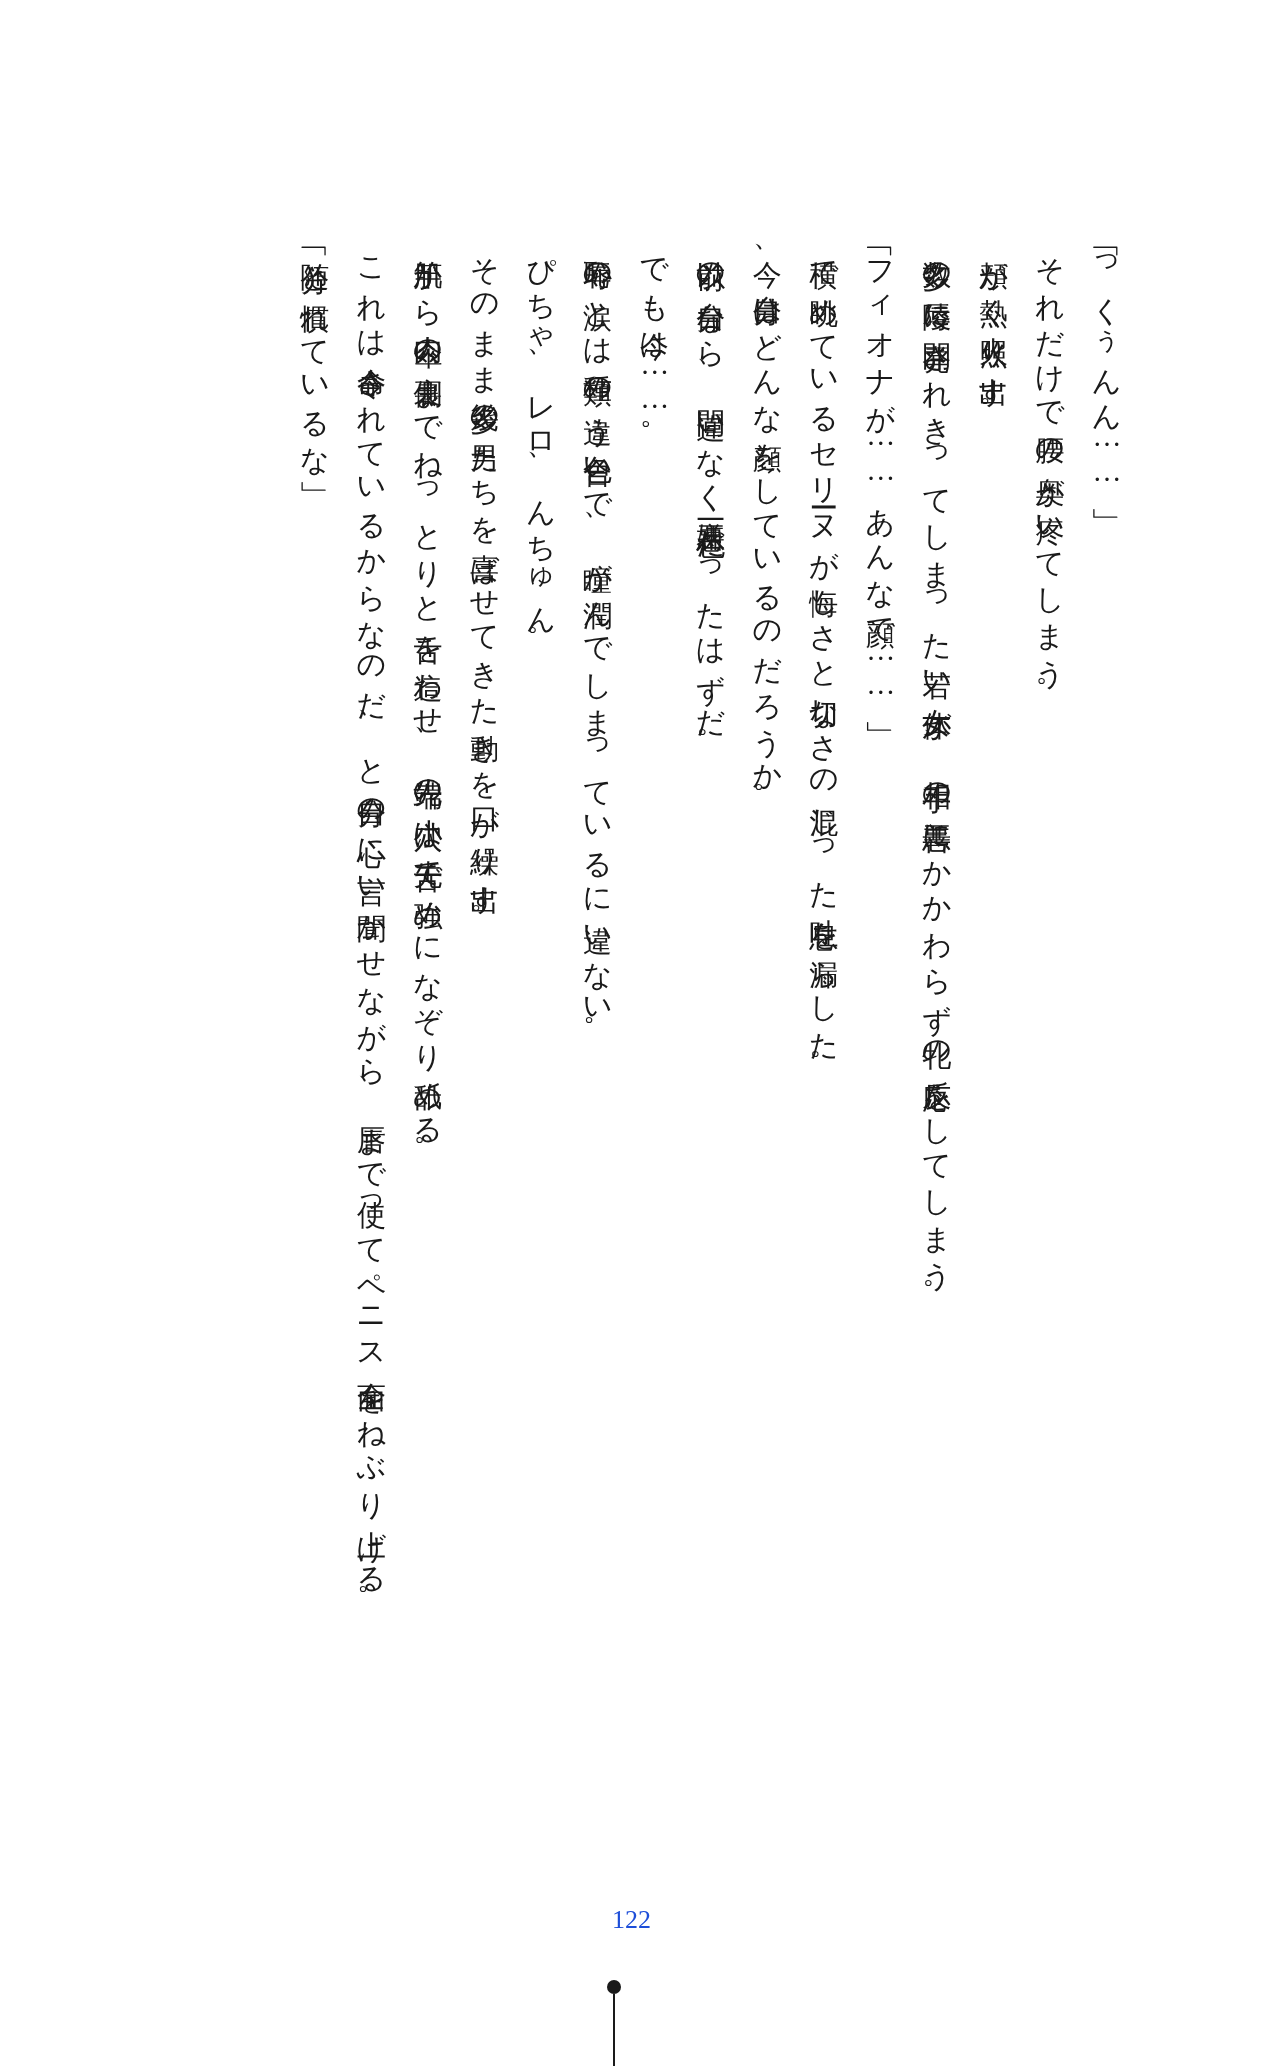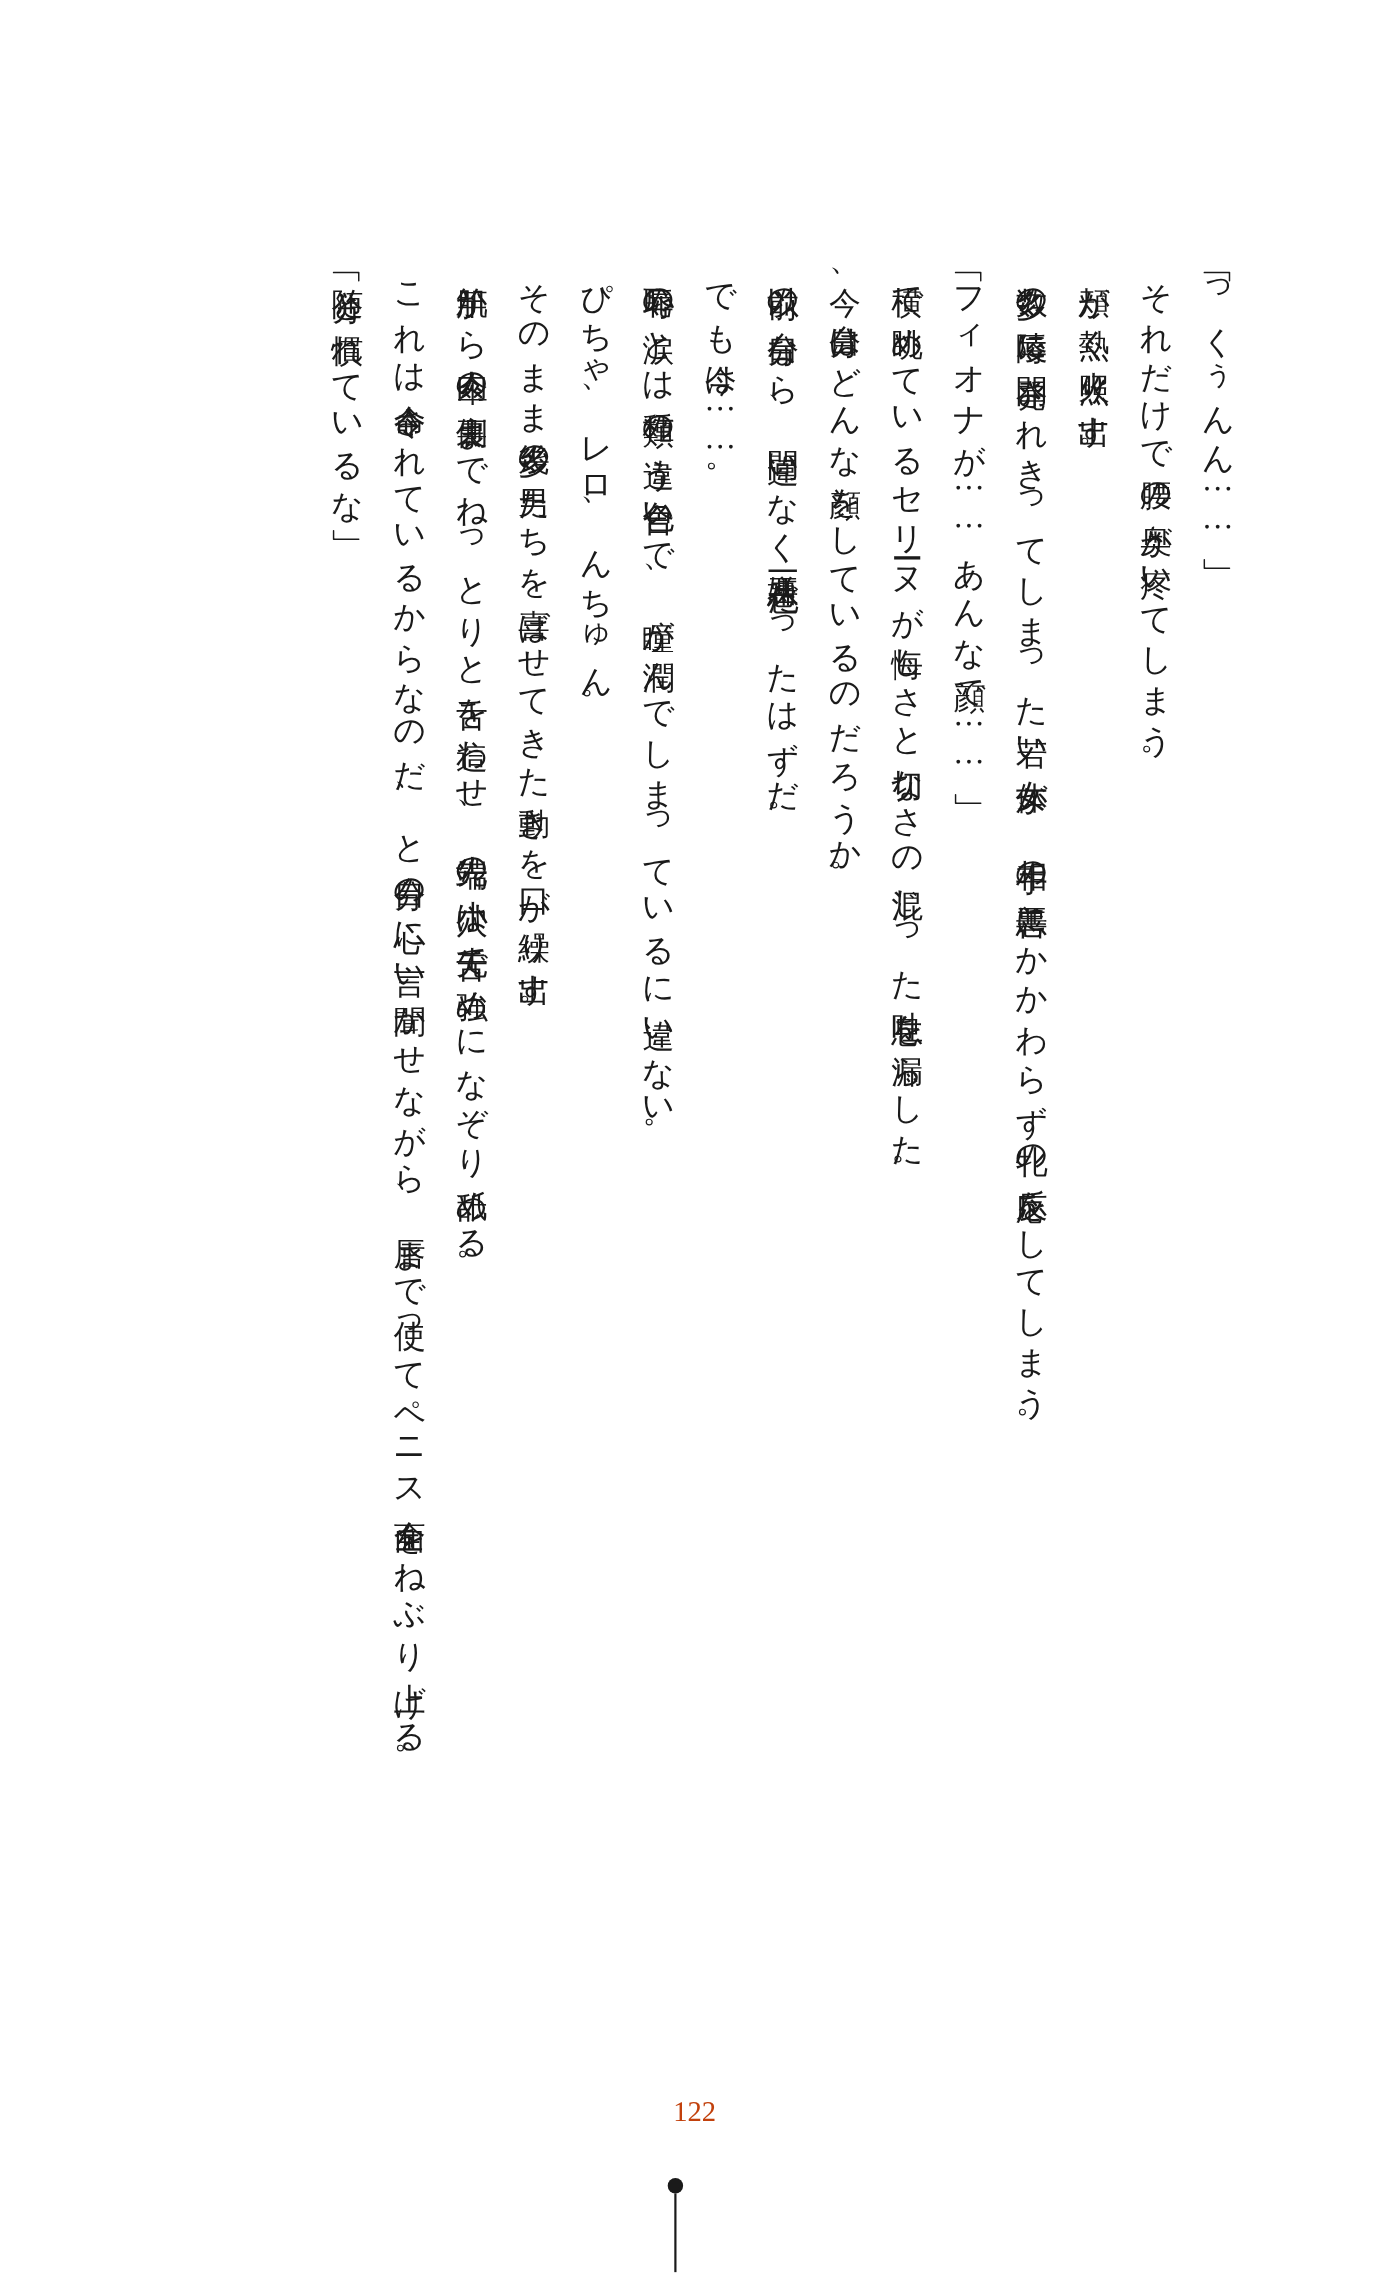--- a/index.html
+++ b/index.html
@@ -36,21 +36,21 @@
     padding: 0;
     text-indent: 0;
   }
   .page-number {
     position: absolute;
     left: 0;
     right: 0;
     top: 1905px;
     text-align: center;
     font-size: 26px;
-    color: #c2410c;
+    color: #1d4ed8;
     font-family: "Liberation Serif", "DejaVu Serif", serif;
   }
   .spine-mark {
     position: absolute;
     left: 607px;
     top: 1980px;
     width: 14px;
     height: 14px;
     border-radius: 50%;
     background: #1a1a1a;

